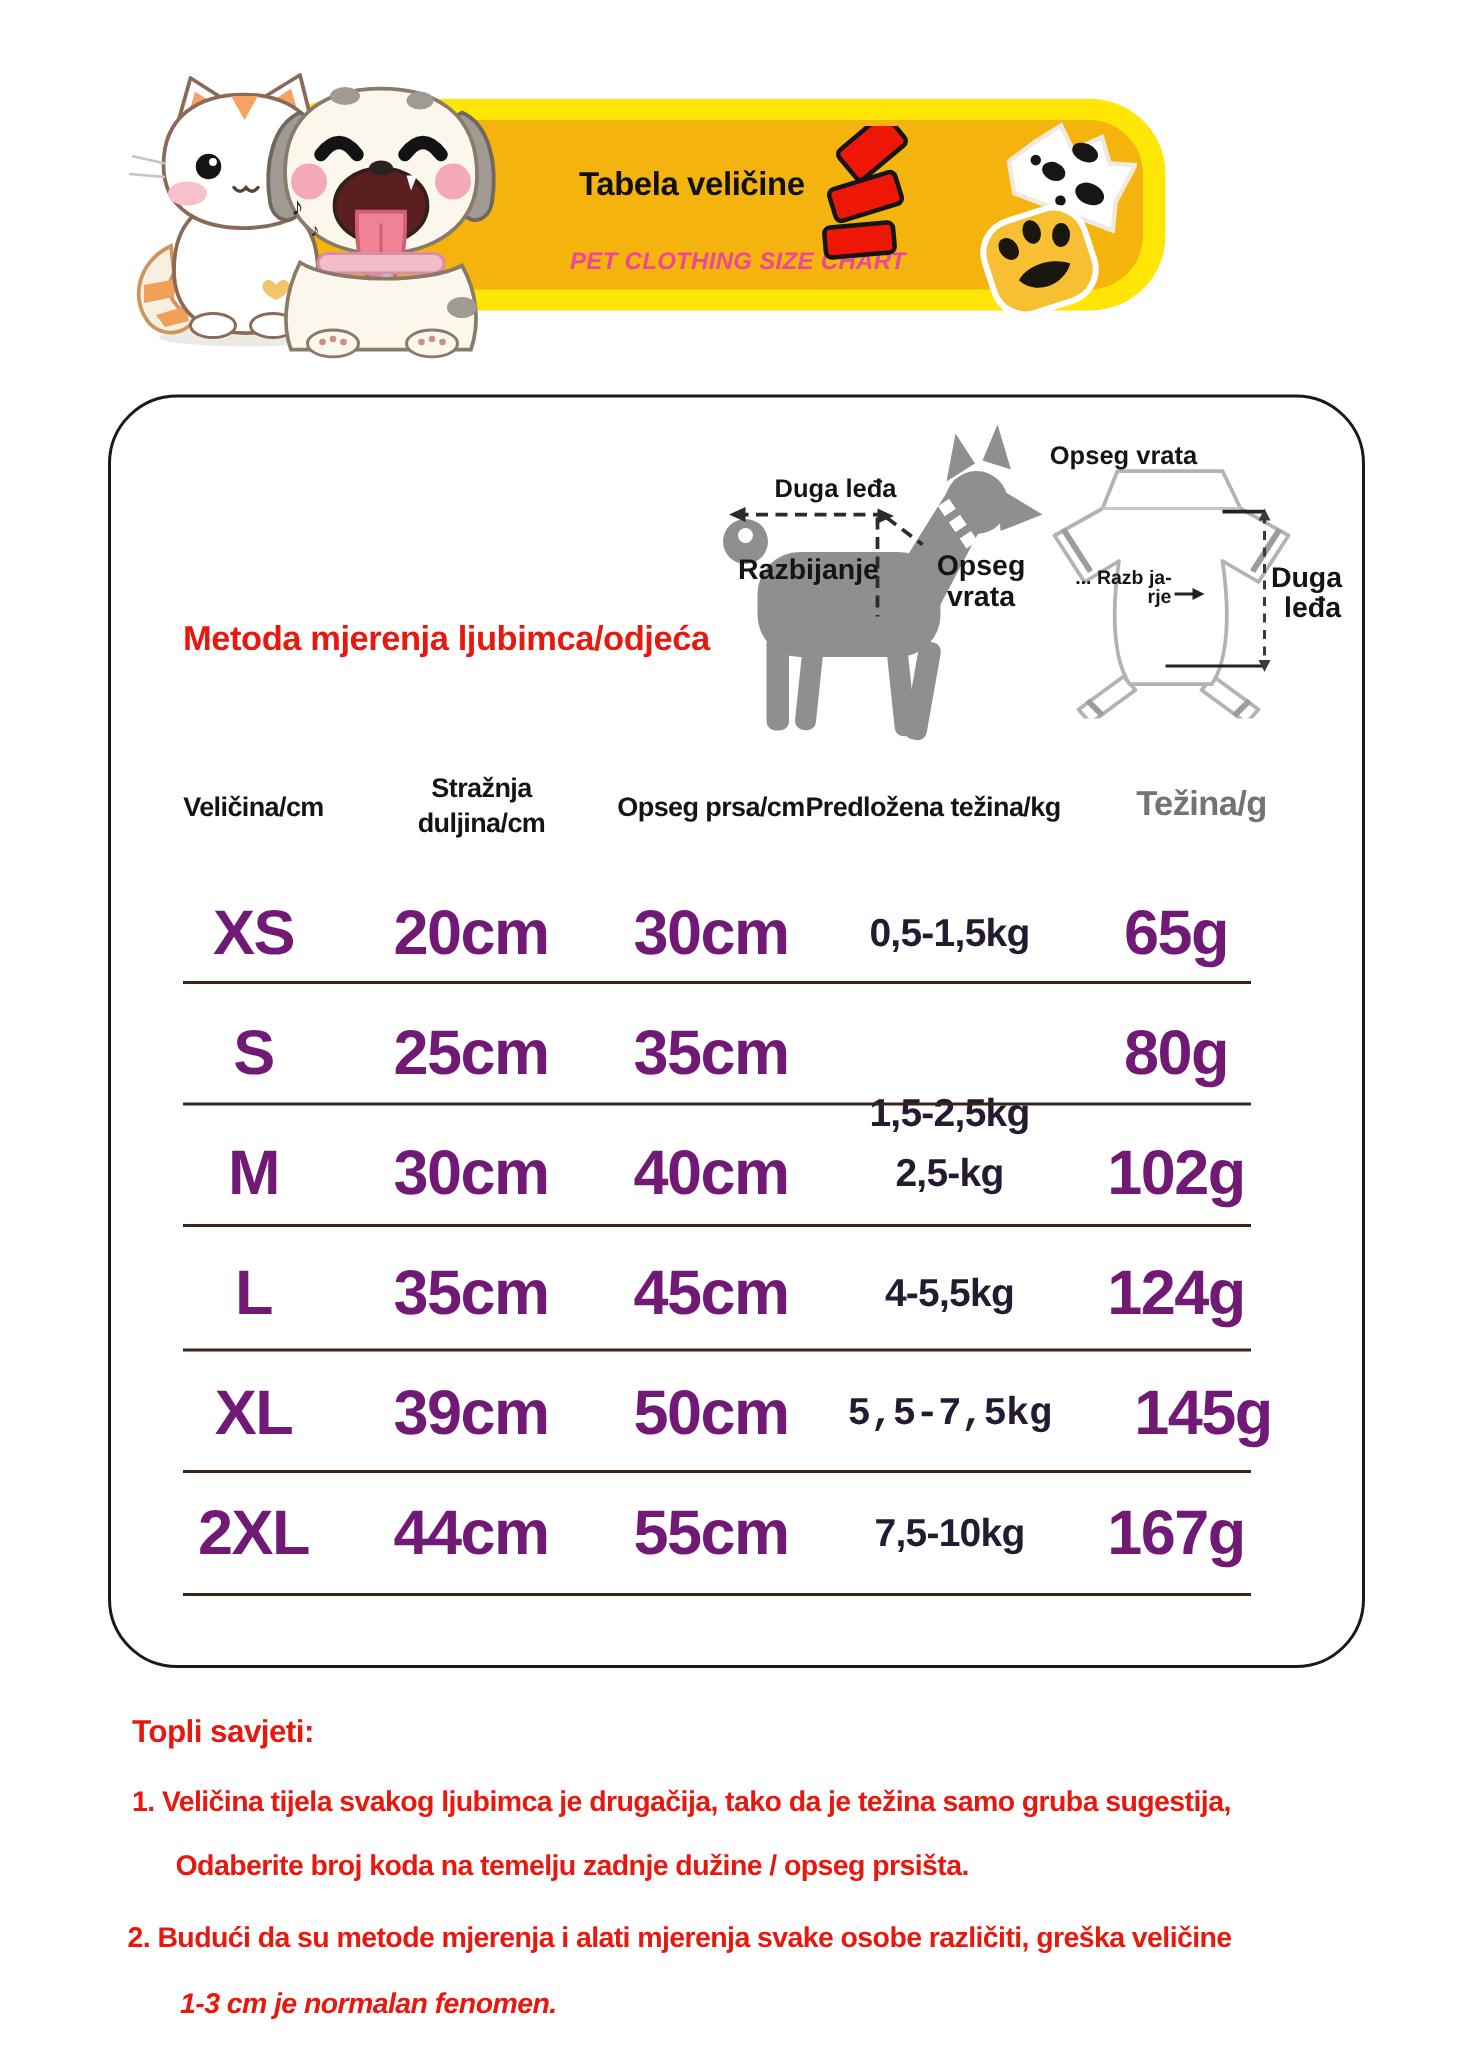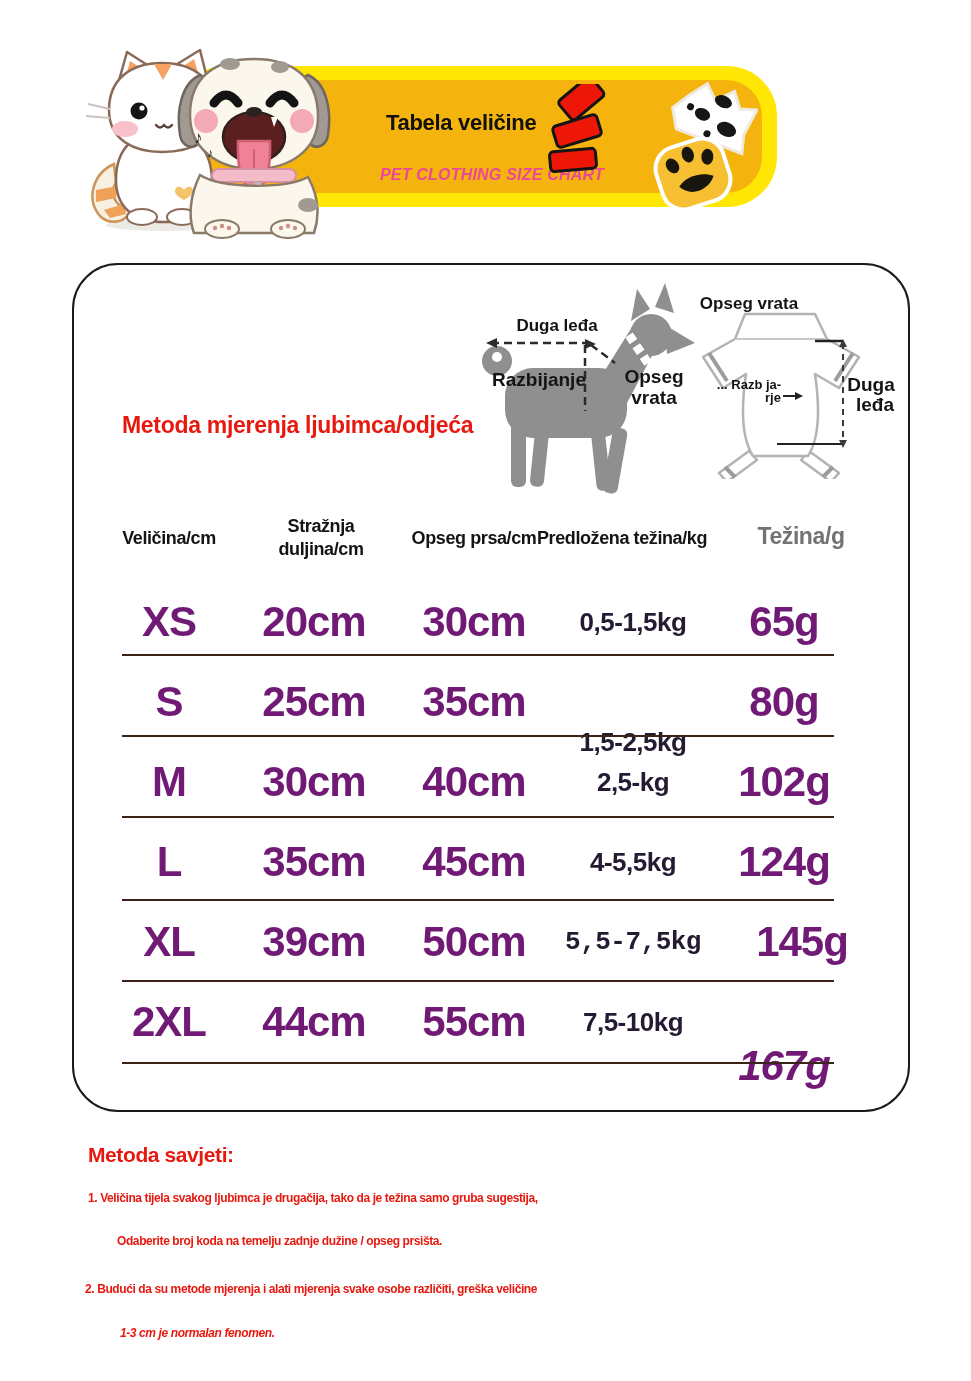--- a/index.html
+++ b/index.html
@@ -25,21 +25,21 @@
   
   .th{transform:translate(-50%,-50%);text-align:center;font-weight:bold;font-size:18px;color:#141414;
       white-space:pre-line;line-height:1.25;letter-spacing:-0.4px;}
   .th-big{font-size:23px;color:#737373;}
   .cell{transform:translate(-50%,-50%);text-align:center;font-weight:bold;white-space:nowrap;}
   .c-size,.c-val,.c-wt{font-size:42px;color:#701a75;letter-spacing:-1px;}
   .c-range{font-size:26px;color:#241B33;letter-spacing:-0.5px;}
   .divider{left:48px;width:712px;height:2px;background:#3A2418;}
 
   
-  .tip{color:#E7190F;font-weight:bold;font-size:12px;letter-spacing:-0.4px;white-space:nowrap;}
+  .tip{color:#E7190F;font-weight:bold;font-size:19px;letter-spacing:-0.4px;white-space:nowrap;}
   .tip-head{font-size:21px;}
 
   svg text{font-family:"Liberation Sans","DejaVu Sans",sans-serif;}
 </style>
 </head>
 <body>
 
 <div>
 
   <header>
@@ -265,25 +265,25 @@
     <span class="abs cell c-val" style="left:240px;top:677px;">39cm</span>
     <span class="abs cell c-val" style="left:400px;top:677px;">50cm</span>
     <span class="abs cell c-range" style="left:559px;top:677px;font-family:Liberation Mono, monospace;">5,5-7,5kg</span>
     <span class="abs cell c-wt" style="left:710px;top:677px;margin-left:18px;">145g</span>
     <div class="abs divider" style="top:715px;"></div>
 
     <span class="abs cell c-size" style="left:95px;top:757px;">2XL</span>
     <span class="abs cell c-val" style="left:240px;top:757px;">44cm</span>
     <span class="abs cell c-val" style="left:400px;top:757px;">55cm</span>
     <span class="abs cell c-range" style="left:559px;top:757px;">7,5-10kg</span>
-    <span class="abs cell c-wt" style="left:710px;top:801px;font-style:italic;">167g</span>
+    <span class="abs cell c-wt" style="left:710px;top:757px;">167g</span>
     <div class="abs divider" style="top:797px;"></div>
   </section>
 
   <footer>
-    <div class="abs tip tip-head" style="left:88px;top:1143px;">Metoda savjeti:</div>
+    <div class="abs tip tip-head" style="left:88px;top:1143px;">Topli savjeti:</div>
     <div class="abs tip" style="left:88px;top:1191px;">1. Veličina tijela svakog ljubimca je drugačija, tako da je težina samo gruba sugestija,</div>
     <div class="abs tip" style="left:117px;top:1234px;">Odaberite broj koda na temelju zadnje dužine / opseg prsišta.</div>
     <div class="abs tip" style="left:85px;top:1282px;">2. Budući da su metode mjerenja i alati mjerenja svake osobe različiti, greška veličine</div>
     <div class="abs tip" style="left:120px;top:1326px;font-style:italic;">1-3 cm je normalan fenomen.</div>
   </footer>
 
 </div>
 
 </body></html>

